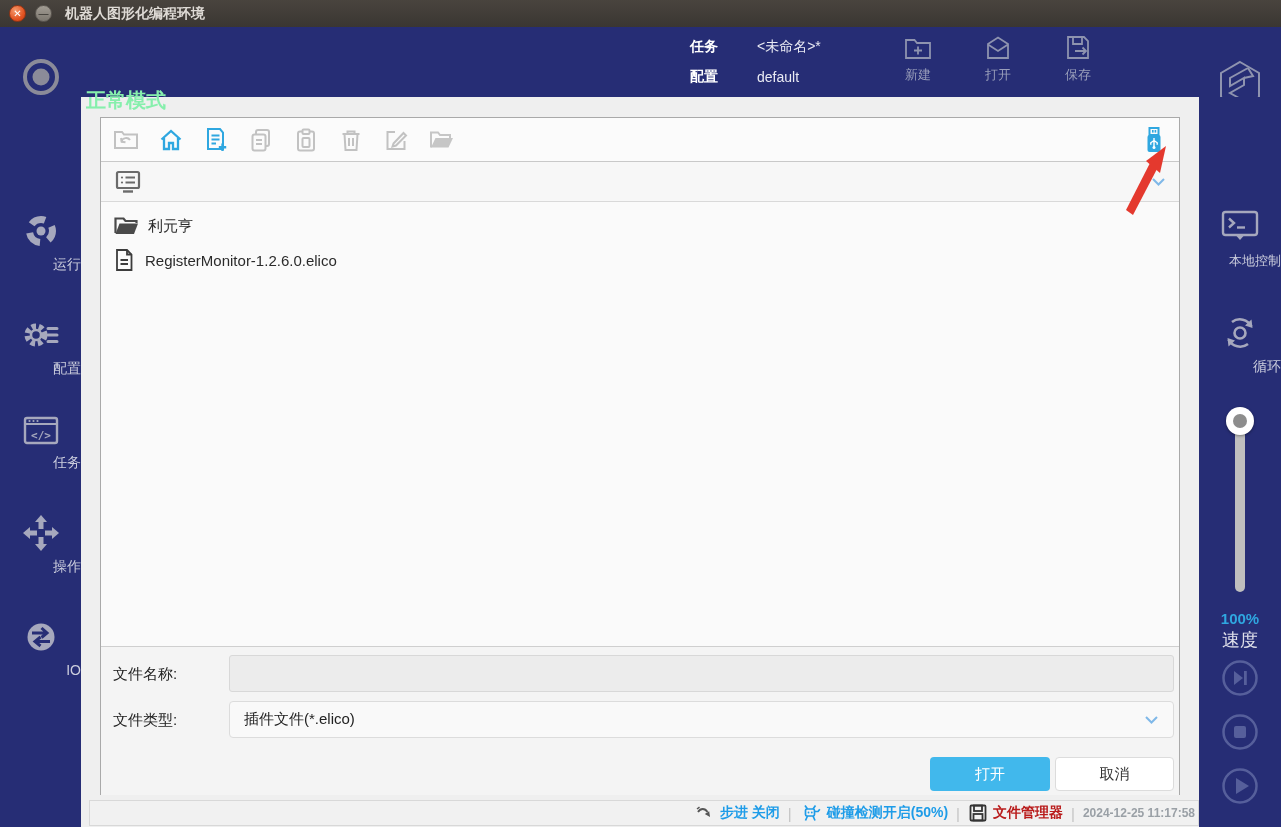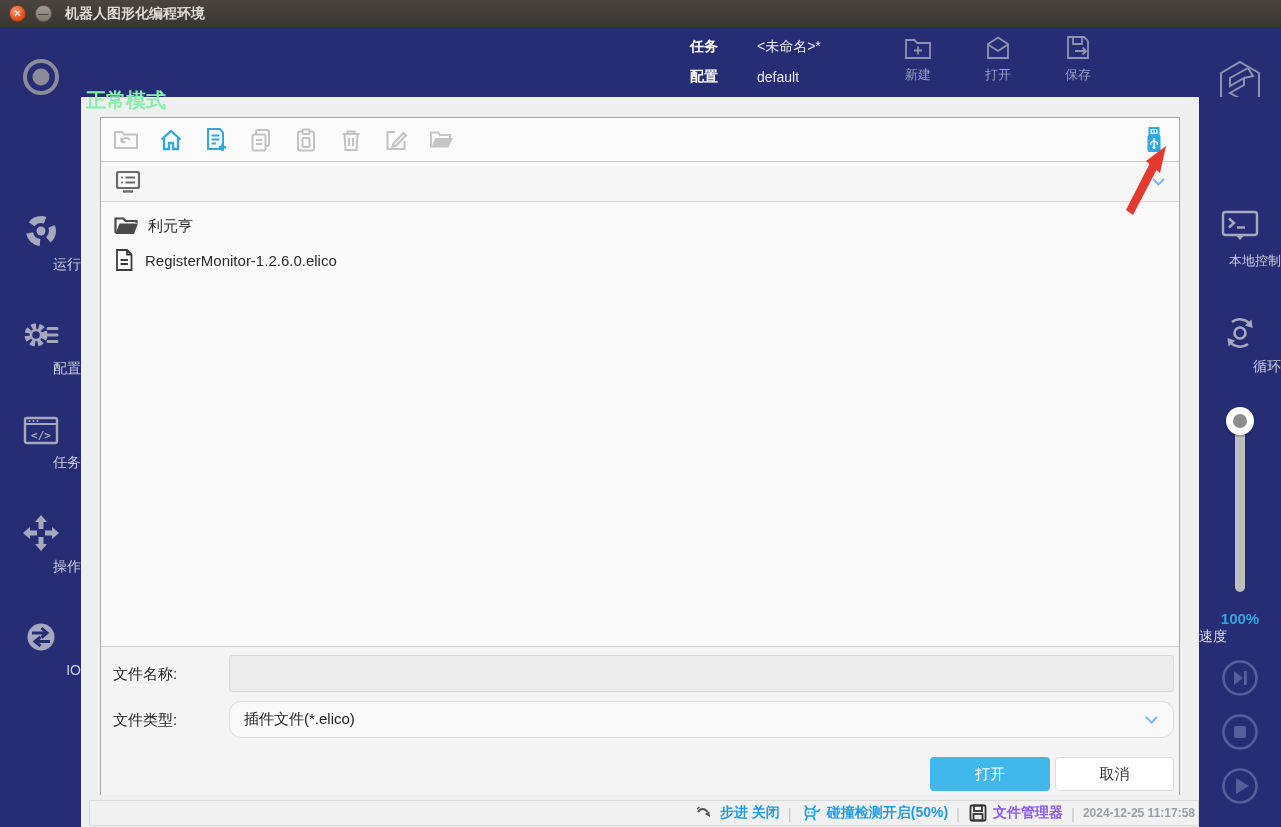--- a/index.html
+++ b/index.html
@@ -37,55 +37,55 @@
   .rsb{position:absolute;left:1199px;top:97px;bottom:0;width:82px;background:#262d75;z-index:3;}
   .rsb .side-item{font-size:13px;}
   .slider-track{position:absolute;left:36px;top:322px;width:10px;height:173px;
     background:#bfbfbf;border-radius:5px;}
   .slider-handle{position:absolute;left:27px;top:310px;width:28px;height:28px;border-radius:50%;
     background:#fff;display:flex;align-items:center;justify-content:center;cursor:pointer;
     box-shadow:0 1px 3px rgba(0,0,0,.4);}
   .slider-handle .dot{width:14px;height:14px;border-radius:50%;background:#8d8d8d;}
   .speed-value{position:absolute;top:513px;width:100%;text-align:center;color:#2fa7e0;
     font-weight:bold;font-size:15px;}
-  .speed-label{position:absolute;top:531px;width:100%;color:#dfe0ea;font-size:14px;}
+  .speed-label{position:absolute;top:531px;width:100%;text-align:center;color:#dfe0ea;font-size:18px;}
   .pbtn{position:absolute;left:22px;width:38px;height:38px;cursor:pointer;}
   
   .dialog{position:absolute;left:100px;top:117px;width:1080px;height:678px;background:#fafafa;
     border:1px solid #a9a9a9;z-index:2;}
   .toolbar{position:absolute;left:0;top:0;width:100%;height:44px;background:#fbfbfb;
     border-bottom:1px solid #c9c9c9;display:flex;align-items:center;gap:17px;padding:0 11px;}
   .tbtn{width:28px;height:28px;display:flex;align-items:center;justify-content:center;cursor:pointer;}
   .tbtn.usb{margin-left:auto;}
   .pathbar{position:absolute;left:0;top:44px;width:100%;height:40px;background:#f7f7f7;
     border-bottom:1px solid #d9d9d9;display:flex;align-items:center;padding:0 13px;cursor:pointer;}
   .pathbar .chev{margin-left:auto;display:flex;align-items:center;}
   .filelist{position:absolute;left:0;top:84px;width:100%;height:444px;background:#fafafa;padding-top:7px;}
   .frow{display:flex;align-items:center;gap:10px;height:34px;padding-left:13px;
     font-size:15px;color:#2b2b2b;cursor:pointer;}
   .formarea{position:absolute;left:0;top:528px;width:100%;height:149px;background:#f4f4f4;
     border-top:1px solid #cfcfcf;}
   .flabel{position:absolute;left:12px;font-size:15px;color:#222;}
   .fninput{position:absolute;left:128px;top:8px;width:945px;height:37px;background:#ececec;
     border:1px solid #d8d8d8;border-radius:3px;font-size:15px;padding:0 12px;outline:none;}
   .ftselect{position:absolute;left:128px;top:54px;width:945px;height:37px;background:#f9f9f9;
-    border:1px solid #dcdcdc;border-radius:12px;display:flex;align-items:center;
+    border:1px solid #dcdcdc;border-radius:4px;display:flex;align-items:center;
     padding:0 14px;font-size:15px;color:#222;cursor:pointer;}
   .ftselect .chev{margin-left:auto;display:flex;align-items:center;}
   .btn{position:absolute;top:110px;height:34px;border-radius:4px;display:flex;align-items:center;
     justify-content:center;font-size:15px;cursor:pointer;}
   .btn.open{left:829px;width:120px;background:#41b8ec;color:#fff;}
   .btn.cancel{left:954px;width:119px;background:#fff;border:1px solid #dcdcdc;color:#333;}
   
   .statusbar{position:absolute;left:89px;top:800px;width:1110px;height:26px;background:#f1f1f1;
     border:1px solid #d8d8d8;display:flex;align-items:center;justify-content:flex-end;
     gap:8px;padding-right:3px;font-size:14px;z-index:2;}
   .sb-item{display:flex;align-items:center;gap:5px;cursor:pointer;}
   .sb-blue{color:#1e9ce8;font-weight:bold;}
-  .sb-navy{color:#8b5cf6;font-weight:bold;}
+  .sb-navy{color:#b91c1c;font-weight:bold;}
   .sb-sep{color:#c4c4c4;font-size:15px;}
   .sb-time{color:#9aa0a6;font-size:12px;font-weight:bold;}
   
   .arrow-overlay{position:absolute;left:0;top:0;z-index:40;pointer-events:none;}
 </style>
 </head>
 <body>
 
 <div class="titlebar">
   <div class="winbtn close">✕</div>

